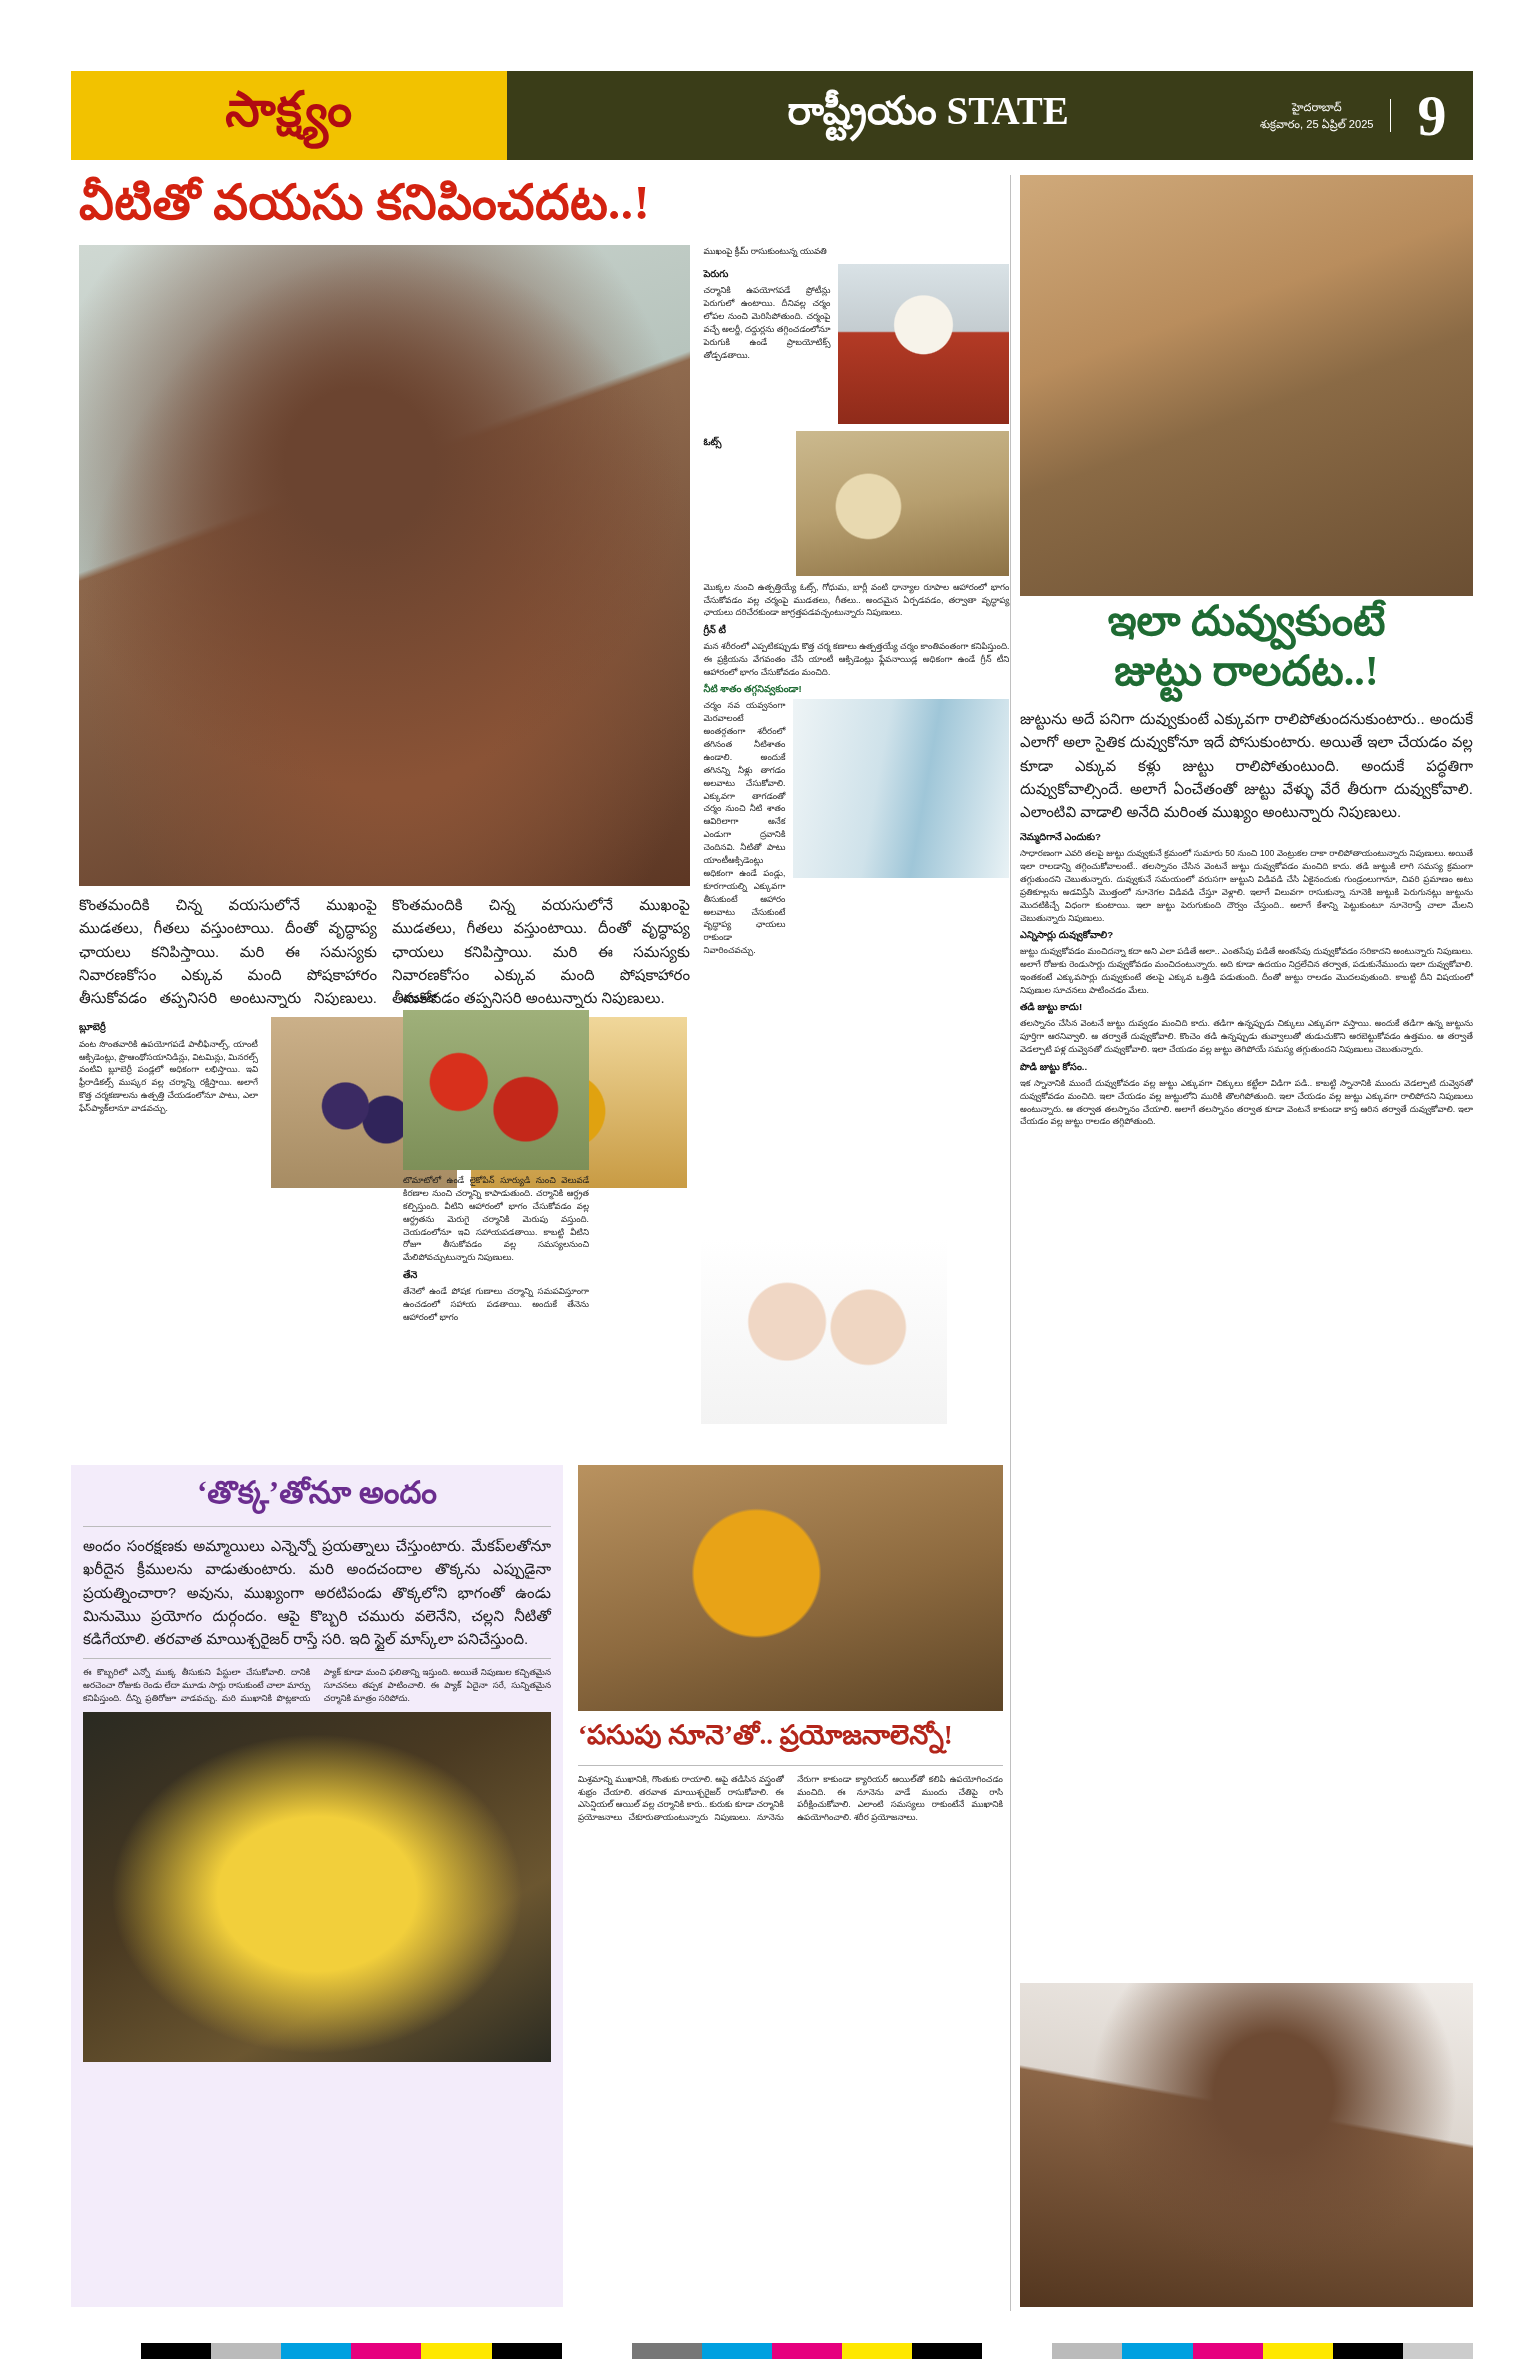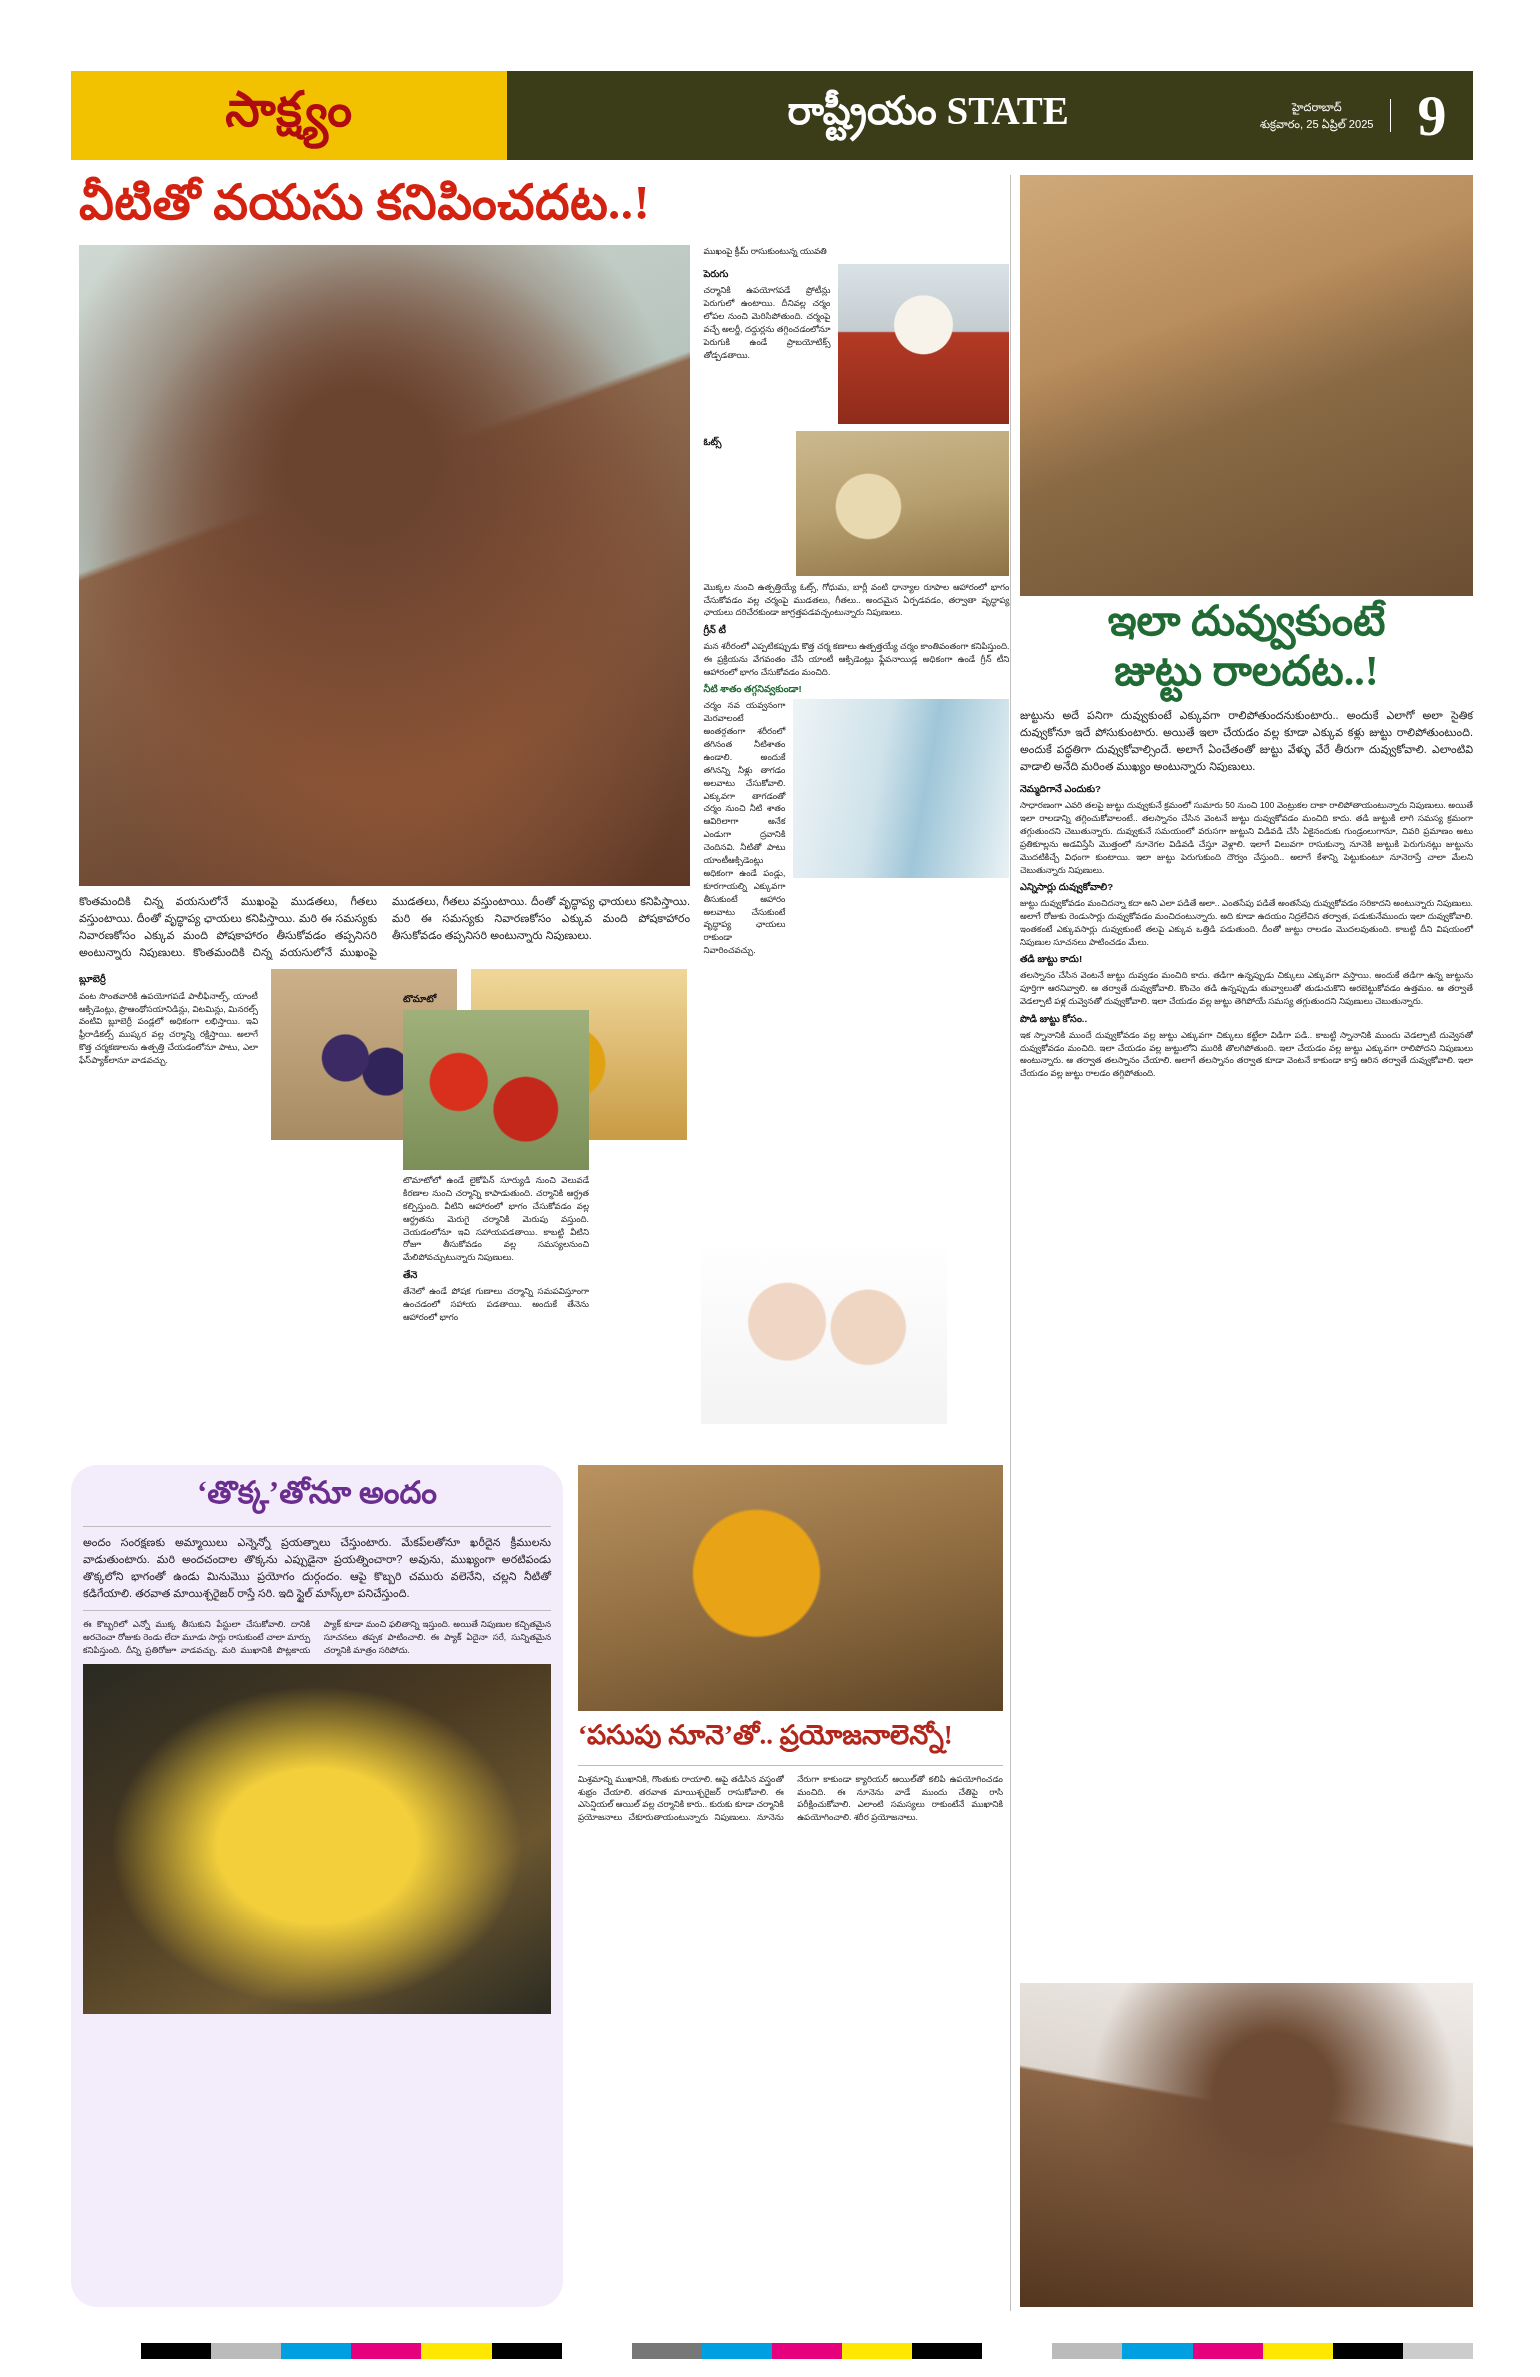--- a/index.html
+++ b/index.html
@@ -50,21 +50,21 @@
   .headline-purple {
     color:#6b2d8f; font-family:"Liberation Serif", serif; font-weight:bold;
     font-size:31px; text-align:center;
   }
   .headline-darkred {
     color:#b3261b; font-family:"Liberation Serif", serif; font-weight:bold;
     font-size:27px;
   }
 
   .body-text {
-    font-size:11px; line-height:1.55; color:#1a1a1a; text-align:justify;
+    font-size:15px; line-height:1.55; color:#1a1a1a; text-align:justify;
   }
   .body-text.sm { font-size:8.6px; line-height:1.5; }
   .subhead { font-weight:bold; font-size:9.7px; color:#111; margin:4.5px 0 2.2px; }
 
   
   .photo { background:#ddd; position:relative; overflow:hidden; }
   .ph-face {
     background:
       radial-gradient(circle at 46% 34%, #6b4430 0 14%, rgba(107,68,48,0) 60%),
       radial-gradient(ellipse at 52% 62%, #8a5336 0 28%, rgba(138,83,54,0) 70%),
@@ -215,21 +215,21 @@
   <div style="position:absolute; left:403px; top:988px; width:186px;">
     <div class="subhead">టొమాటో</div>
     <div class="photo ph-tomato" style="width:186px;height:160px;margin-top:3px;"></div>
     <div class="body-text sm" style="margin-top:4.5px;">టొమాటోలో ఉండే లైకోపిన్ సూర్యుడి నుంచి వెలువడే కిరణాల నుంచి చర్మాన్ని కాపాడుతుంది. చర్మానికి ఆర్ద్రత కల్పిస్తుంది. వీటిని ఆహారంలో భాగం చేసుకోవడం వల్ల ఆర్ద్రతను మెరుగై చర్మానికి మెరుపు వస్తుంది. చెయడంలోనూ ఇవి సహాయపడతాయి. కాబట్టి వీటిని రోజూ తీసుకోవడం వల్ల సమస్యలనుంచి మేలిపోవచ్చుటున్నారు నిపుణులు.</div>
     <div class="subhead">తేనె</div>
     <div class="body-text sm">తేనెలో ఉండే పోషక గుణాలు చర్మాన్ని సమపవిస్తూంగా ఉంచడంలో సహాయ పడతాయి. అందుకే తేనెను ఆహారంలో భాగం</div>
   </div>
 
   <div class="photo ph-mask" style="position:absolute; left:701px; top:1238px; width:246px; height:186px;"></div>
 
-  <div class="box-purple" style="position:absolute; left:71px; top:1465px; width:492px; height:842px; padding:10.4px 12px; box-sizing:border-box;border-radius:26px;">
+  <div class="box-purple" style="position:absolute; left:71px; top:1465px; width:492px; height:842px; padding:10.4px 12px; box-sizing:border-box;">
     <div class="headline-purple">‘తొక్క’తోనూ అందం</div>
     <div class="hr-thin"></div>
     <div class="body-text">అందం సంరక్షణకు అమ్మాయిలు ఎన్నెన్నో ప్రయత్నాలు చేస్తుంటారు. మేకప్‌లతోనూ ఖరీదైన క్రీములను వాడుతుంటారు. మరి అందచందాల తొక్కను ఎప్పుడైనా ప్రయత్నించారా? అవును, ముఖ్యంగా అరటిపండు తొక్కలోని భాగంతో ఉండు మినుమొు ప్రయోగం దుర్గందం. ఆపై కొబ్బరి చమురు వలెనేని, చల్లని నీటితో కడిగేయాలి. తరవాత మాయిశ్చరైజర్ రాస్తే సరి. ఇది స్టైల్ మాస్క్‌లా పనిచేస్తుంది.</div>
     <div class="hr-thin"></div>
     <div class="body-text sm" style="column-count:2; column-gap:13.4px;">ఈ కొబ్బరిలో ఎన్నో ముక్క తీసుకుని పేస్టులా చేసుకోవాలి. దానికి అరచెంచా రోజుకు రెండు లేదా మూడు సార్లు రాసుకుంటే చాలా మార్పు కనిపిస్తుంది. దీన్ని ప్రతిరోజూ వాడవచ్చు. మరి ముఖానికి పొట్లకాయ ప్యాక్ కూడా మంచి ఫలితాన్ని ఇస్తుంది. అయితే నిపుణుల కచ్చితమైన సూచనలు తప్పక పాటించాలి. ఈ ప్యాక్ ఏదైనా సరే, సున్నితమైన చర్మానికి మాత్రం సరిపోదు.</div>
     <div class="photo ph-banana" style="width:468px;height:350px;margin-top:7.5px;"></div>
   </div>
 
   <div style="position:absolute; left:578px; top:1465px; width:425px;">
     <div class="photo ph-turmeric" style="width:425px;height:246px;"></div>

